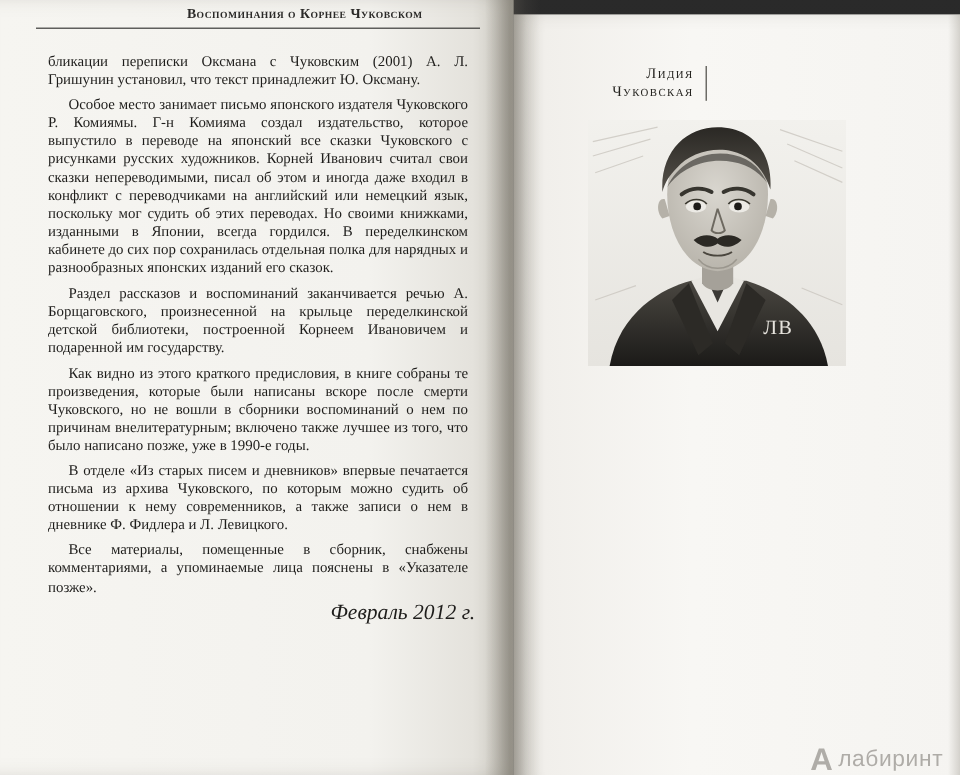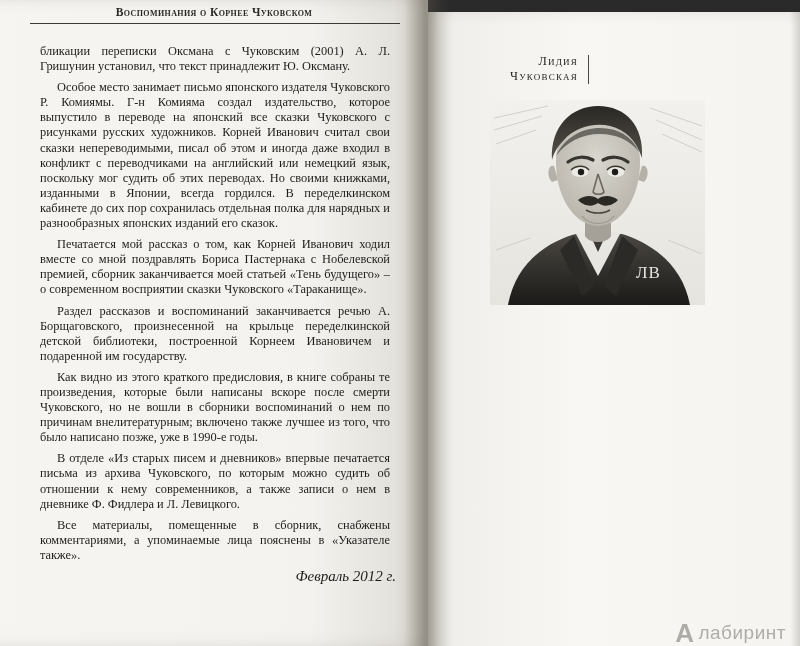--- a/index.html
+++ b/index.html
@@ -59,20 +59,21 @@
     position: absolute;
     left: 0;
     top: 6px;
     width: 428px;
     text-align: center;
     font-variant: small-caps;
     font-size: 11.5px;
     letter-spacing: 0.4px;
     color: #2b2a28;
     font-weight: 700;
+    padding-left: 40px;
   }
   .head-rule {
     position: absolute;
     left: 30px;
     top: 23px;
     width: 370px;
     height: 1px;
     background: #3a3a38;
   }
 
@@ -93,21 +94,21 @@
     margin: 6px;
     text-indent: 17px;
   }
   .body-col p.noindent {
     text-indent: 0;
   }
   .sig {
     margin-top: 6px;
     text-align: right;
     font-style: italic;
-    font-size: 15px;
+    font-size: 18px;
     line-height: 15.5px;
   }
   .sig div { white-space: nowrap; }
 
   
   .title-block {
     position: absolute;
     left: 62px;
     top: 42px;
     display: flex;
@@ -182,25 +183,24 @@
 <div id="page">
   <div class="photo-bg"></div>
 
   <div class="page-left">
     <div class="running-head">Воспоминания о Корнее Чуковском</div>
     <div class="head-rule"></div>
 
     <div class="body-col">
       <p class="noindent">бликации переписки Оксмана с Чуковским (2001) А. Л. Гришунин установил, что текст принадлежит Ю. Оксману.</p>
       <p>Особое место занимает письмо японского издателя Чуковского Р. Комиямы. Г‑н Комияма создал издательство, которое выпустило в переводе на японский все сказки Чуковского с рисунками русских художников. Корней Иванович считал свои сказки непереводимыми, писал об этом и иногда даже входил в конфликт с переводчиками на английский или немецкий язык, поскольку мог судить об этих переводах. Но своими книжками, изданными в Японии, всегда гордился. В переделкинском кабинете до сих пор сохранилась отдельная полка для нарядных и разнообразных японских изданий его сказок.</p>
-      <p>Печатается мой рассказ о том, как Корней Иванович ходил вместе со мной поздравлять Бориса Пастернака с Нобелевской премией, сборник заканчивается моей статьей «Тень будущего» – о современном восприятии сказки Чуковского «Тараканище».</p>
       <p>Раздел рассказов и воспоминаний заканчивается речью А. Борщаговского, произнесенной на крыльце переделкинской детской библиотеки, построенной Корнеем Ивановичем и подаренной им государству.</p>
       <p>Как видно из этого краткого предисловия, в книге собраны те произведения, которые были написаны вскоре после смерти Чуковского, но не вошли в сборники воспоминаний о нем по причинам внелитературным; включено также лучшее из того, что было написано позже, уже в 1990‑е годы.</p>
       <p>В отделе «Из старых писем и дневников» впервые печатается письма из архива Чуковского, по которым можно судить об отношении к нему современников, а также записи о нем в дневнике Ф. Фидлера и Л. Левицкого.</p>
-      <p>Все материалы, помещенные в сборник, снабжены комментариями, а упоминаемые лица пояснены в «Указателе также».</p>
+      <p>Все материалы, помещенные в сборник, снабжены комментариями, а упоминаемые лица пояснены в «Указателе позже».</p>
 
       <div class="sig">
         <div>Февраль 2012 г.</div>
       </div>
     </div>
   </div>
 
   <div class="page-right">
     <div class="title-block">
       <div class="title-left">Лидия Чуковская</div>

